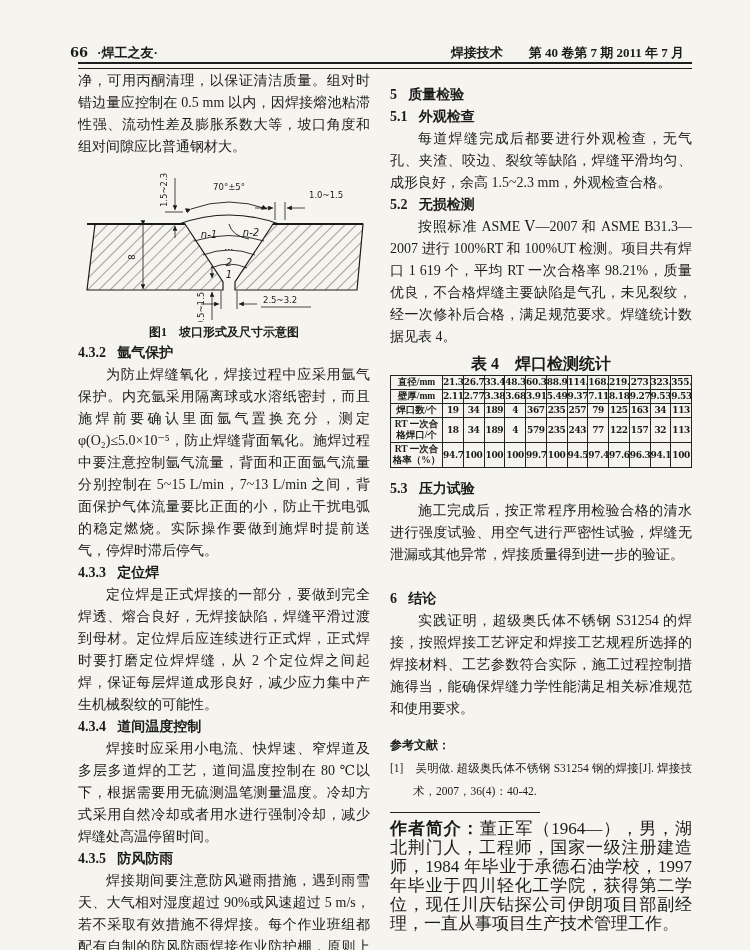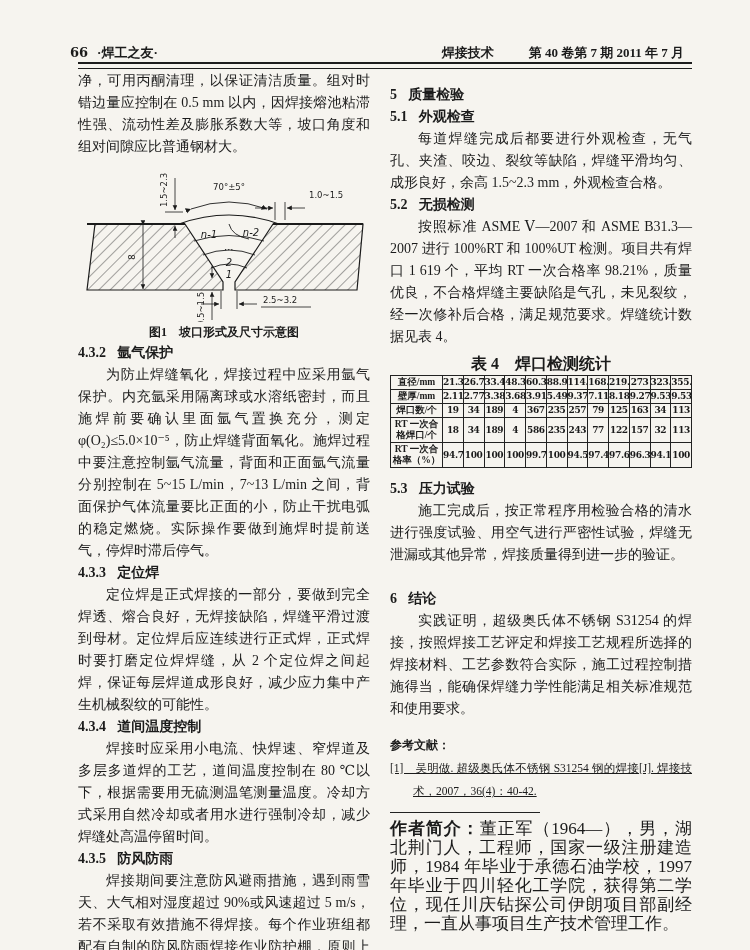--- a/index.html
+++ b/index.html
@@ -8,21 +8,21 @@
     background:#f6f4ef;color:#1b1b1b;
     font-family:"Liberation Serif","DejaVu Serif",serif;
   }
   
   .header{
     position:absolute;left:70px;top:44px;width:614px;
     display:flex;justify-content:space-between;align-items:flex-start;
     font-size:13px;font-weight:bold;
   }
   .header .pgnum{margin-right:9px;font-family:"DejaVu Serif",serif;}
-  .header .iss{margin-left:35px;font-family:Liberation Serif, serif;}
+  .header .iss{margin-left:26px;font-family:Liberation Serif, serif;}
   .header-rule{
     position:absolute;left:78px;top:62px;width:614px;height:4px;
     border-top:2px solid #1d1d1d;border-bottom:1px solid #1d1d1d;
   }
   
   .col{position:absolute;font-size:14px;line-height:22px;text-align:justify;}
   .col-left{left:78px;top:70px;width:292px;}
   .col-right{left:390px;top:84px;width:302px;}
   p{margin:0;text-indent:2em;}
   p.noindent{text-indent:0;}
@@ -45,21 +45,21 @@
   }
   table.data-table td.rowlabel{
     font-size:9.5px;letter-spacing:0;
     font-family:"Liberation Serif","DejaVu Serif",serif;
   }
   table.data-table col.c-label{width:52px;}
   
   .gap-s{height:10px;} .gap-m{height:22px;} .gap-l{height:14px;}
   .refs{font-size:11.5px;line-height:23px;}
   .refs-head{font-weight:bold;font-size:12px;}
-  .ref-item{padding-left:2em;text-indent:-2em;margin:0;text-align:justify;text-decoration:underline;}
+  .ref-item{padding-left:2em;text-indent:-2em;margin:0;text-align:justify;}
   .bio-divider{width:150px;border-top:1px solid #222;margin:9px 0 6px;}
   .bio{font-size:17px;line-height:19px;text-align:justify;}
   .bio .bio-label{font-weight:bold;}
 </style>
 </head>
 <body>
 
 <div class="header">
   <span>
     <span class="pgnum">66</span><span>·焊工之友·</span>
@@ -237,21 +237,21 @@
           <td>163</td>
           <td>34</td>
           <td>113</td>
         </tr>
         <tr>
           <td class="rowlabel">RT 一次合格焊口/个</td>
           <td>18</td>
           <td>34</td>
           <td>189</td>
           <td>4</td>
-          <td>586</td>
+          <td>579</td>
           <td>235</td>
           <td>243</td>
           <td>77</td>
           <td>122</td>
           <td>157</td>
           <td>32</td>
           <td>113</td>
         </tr>
         <tr>
           <td class="rowlabel">RT 一次合格率（%）</td>

